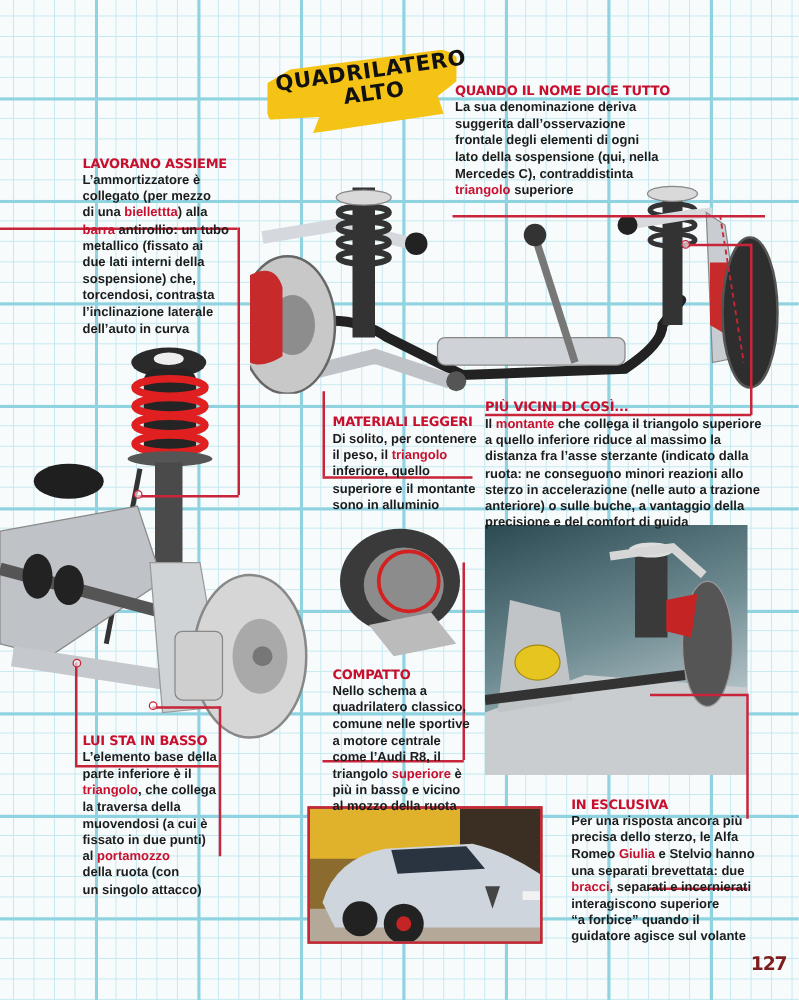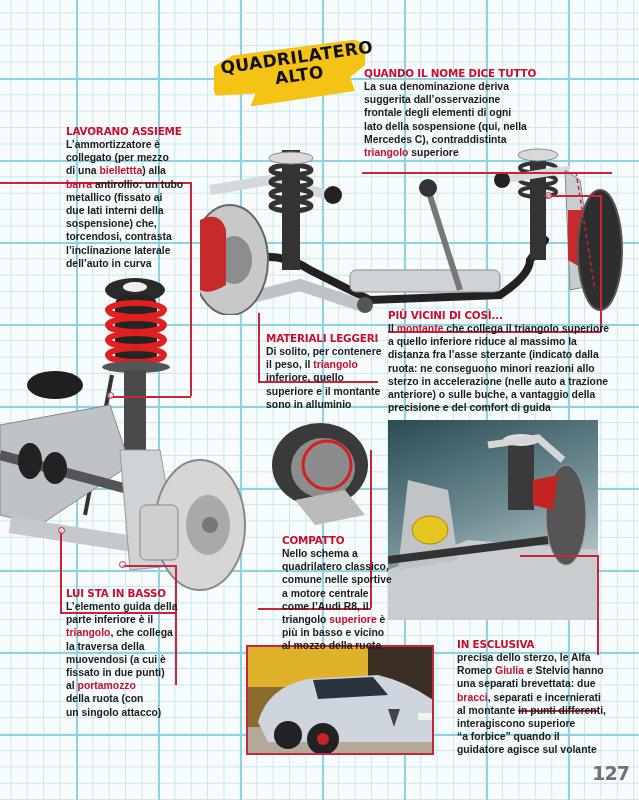--- a/index.html
+++ b/index.html
@@ -55,21 +55,21 @@
   .line { position: absolute; background: #c8243a; }
   .dot { position: absolute; width: 7px; height: 7px; border: 1.5px solid #c8243a; border-radius: 50%; background: rgba(255,255,255,0.6); }
 
   
   .illus { position: absolute; }
   .photo { position: absolute; overflow: hidden; }
 
   .page-number {
     position: absolute; right: 10px; top: 762px;
     font-family: "DejaVu Sans", sans-serif; font-weight: bold;
-    font-size: 19px; color: #737373; letter-spacing: -1px;
+    font-size: 15px; color: #7f1d1d; letter-spacing: -1px;
   }
 </style>
 </head>
 <body>
 
 <div class="abs sticker"></div>
 <div class="abs sticker-text">
   <span>QUADRILATERO</span>
   <span>ALTO</span>
 </div>
@@ -253,61 +253,61 @@
 
 <div class="abs block" style="left:266px;top:332px;width:130px">
   <h3>MATERIALI LEGGERI</h3>
   <p>Di solito, per contenere</p>
   <p><span>il peso, il </span><span class="hl">triangolo</span></p>
   <p>inferiore, quello</p>
   <p>superiore e il montante</p>
   <p>sono in alluminio</p>
 </div>
 
-<div class="abs block" style="left:388px;top:309px;width:240px">
+<div class="abs block" style="left:388px;top:320px;width:240px">
   <h3>PIÙ VICINI DI COSÌ...</h3>
   <p><span>Il </span><span class="hl">montante</span><span> che collega il triangolo superiore</span></p>
   <p>a quello inferiore riduce al massimo la</p>
   <p>distanza fra l’asse sterzante (indicato dalla</p>
   <p>ruota: ne conseguono minori reazioni allo</p>
   <p>sterzo in accelerazione (nelle auto a trazione</p>
   <p>anteriore) o sulle buche, a vantaggio della</p>
   <p>precisione e del comfort di guida</p>
 </div>
 
-<div class="abs block" style="left:282px;top:534px;width:125px">
+<div class="abs block" style="left:266px;top:534px;width:125px">
   <h3>COMPATTO</h3>
   <p>Nello schema a</p>
   <p>quadrilatero classico,</p>
   <p>comune nelle sportive</p>
   <p>a motore centrale</p>
   <p>come l’Audi R8, il</p>
   <p><span>triangolo </span><span class="hl">superiore</span><span> è</span></p>
   <p>più in basso e vicino</p>
   <p>al mozzo della ruota</p>
 </div>
 
 <div class="abs block" style="left:66px;top:587px;width:130px">
   <h3>LUI STA IN BASSO</h3>
-  <p>L’elemento guida della</p>
+  <p>L’elemento base della</p>
   <p>parte inferiore è il</p>
   <p><span class="hl">triangolo</span><span>, che collega</span></p>
   <p>la traversa della</p>
   <p>muovendosi (a cui è</p>
   <p>fissato in due punti)</p>
   <p><span>al </span><span class="hl">portamozzo</span></p>
   <p>della ruota (con</p>
   <p>un singolo attacco)</p>
 </div>
 
 <div class="abs block" style="left:457px;top:638px;width:180px">
   <h3>IN ESCLUSIVA</h3>
+  <p>Per una risposta ancora più</p>
   <p>precisa dello sterzo, le Alfa</p>
   <p><span>Romeo </span><span class="hl">Giulia</span><span> e Stelvio hanno</span></p>
   <p>una separati brevettata: due</p>
   <p><span class="hl">bracci</span><span>, separati e incernierati</span></p>
-  <p>al montante in punti differenti,</p>
   <p>interagiscono superiore</p>
   <p>“a forbice” quando il</p>
   <p>guidatore agisce sul volante</p>
 </div>
 
 <div class="page-number">127</div>
 
 </body></html>

